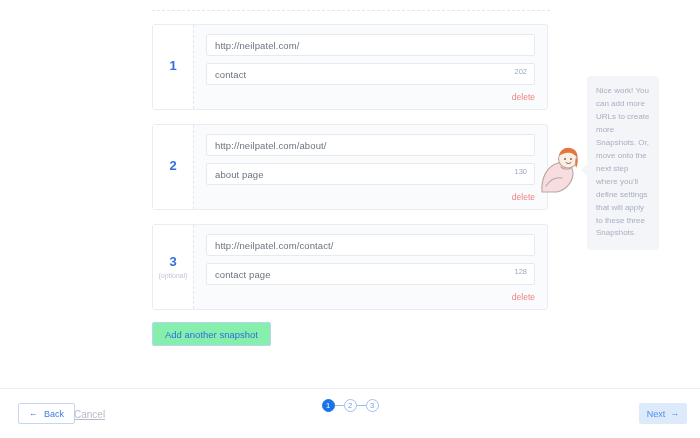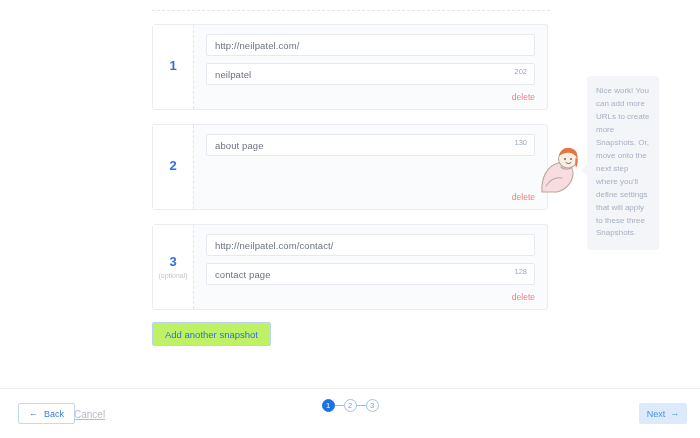--- a/index.html
+++ b/index.html
@@ -120,21 +120,21 @@
 
   
   .add-btn {
     position: absolute;
     left: 152px;
     top: 322px;
     height: 24px;
     padding: 0 12px;
     display: inline-flex;
     align-items: center;
-    background: #bef264;
+    background: #86efac;
     border: 1px solid #b9d3f5;
     border-radius: 2px;
     color: #2f6fe0;
     font-size: 9.5px;
     cursor: pointer;
     box-sizing: border-box;
   }
 
   
   .mascot {
@@ -280,33 +280,36 @@
   <div class="card c1">
     <div class="card-index">
       <span class="num">1</span>
       <span class="optional"></span>
     </div>
     <div class="card-body">
       <div class="field">
         <span class="value">http://neilpatel.com/</span>
       </div>
       <div class="field">
-        <span class="value">neilpatel</span>
+        <span class="value">contact</span>
         <span class="counter">202</span>
       </div>
       <span class="delete-link">delete</span>
     </div>
   </div>
 
   <div class="card c2">
     <div class="card-index">
       <span class="num">2</span>
       <span class="optional"></span>
     </div>
     <div class="card-body">
+      <div class="field">
+        <span class="value">http://neilpatel.com/about/</span>
+      </div>
       <div class="field">
         <span class="value">about page</span>
         <span class="counter">130</span>
       </div>
       <span class="delete-link">delete</span>
     </div>
   </div>
 
   <div class="card c3">
     <div class="card-index">

